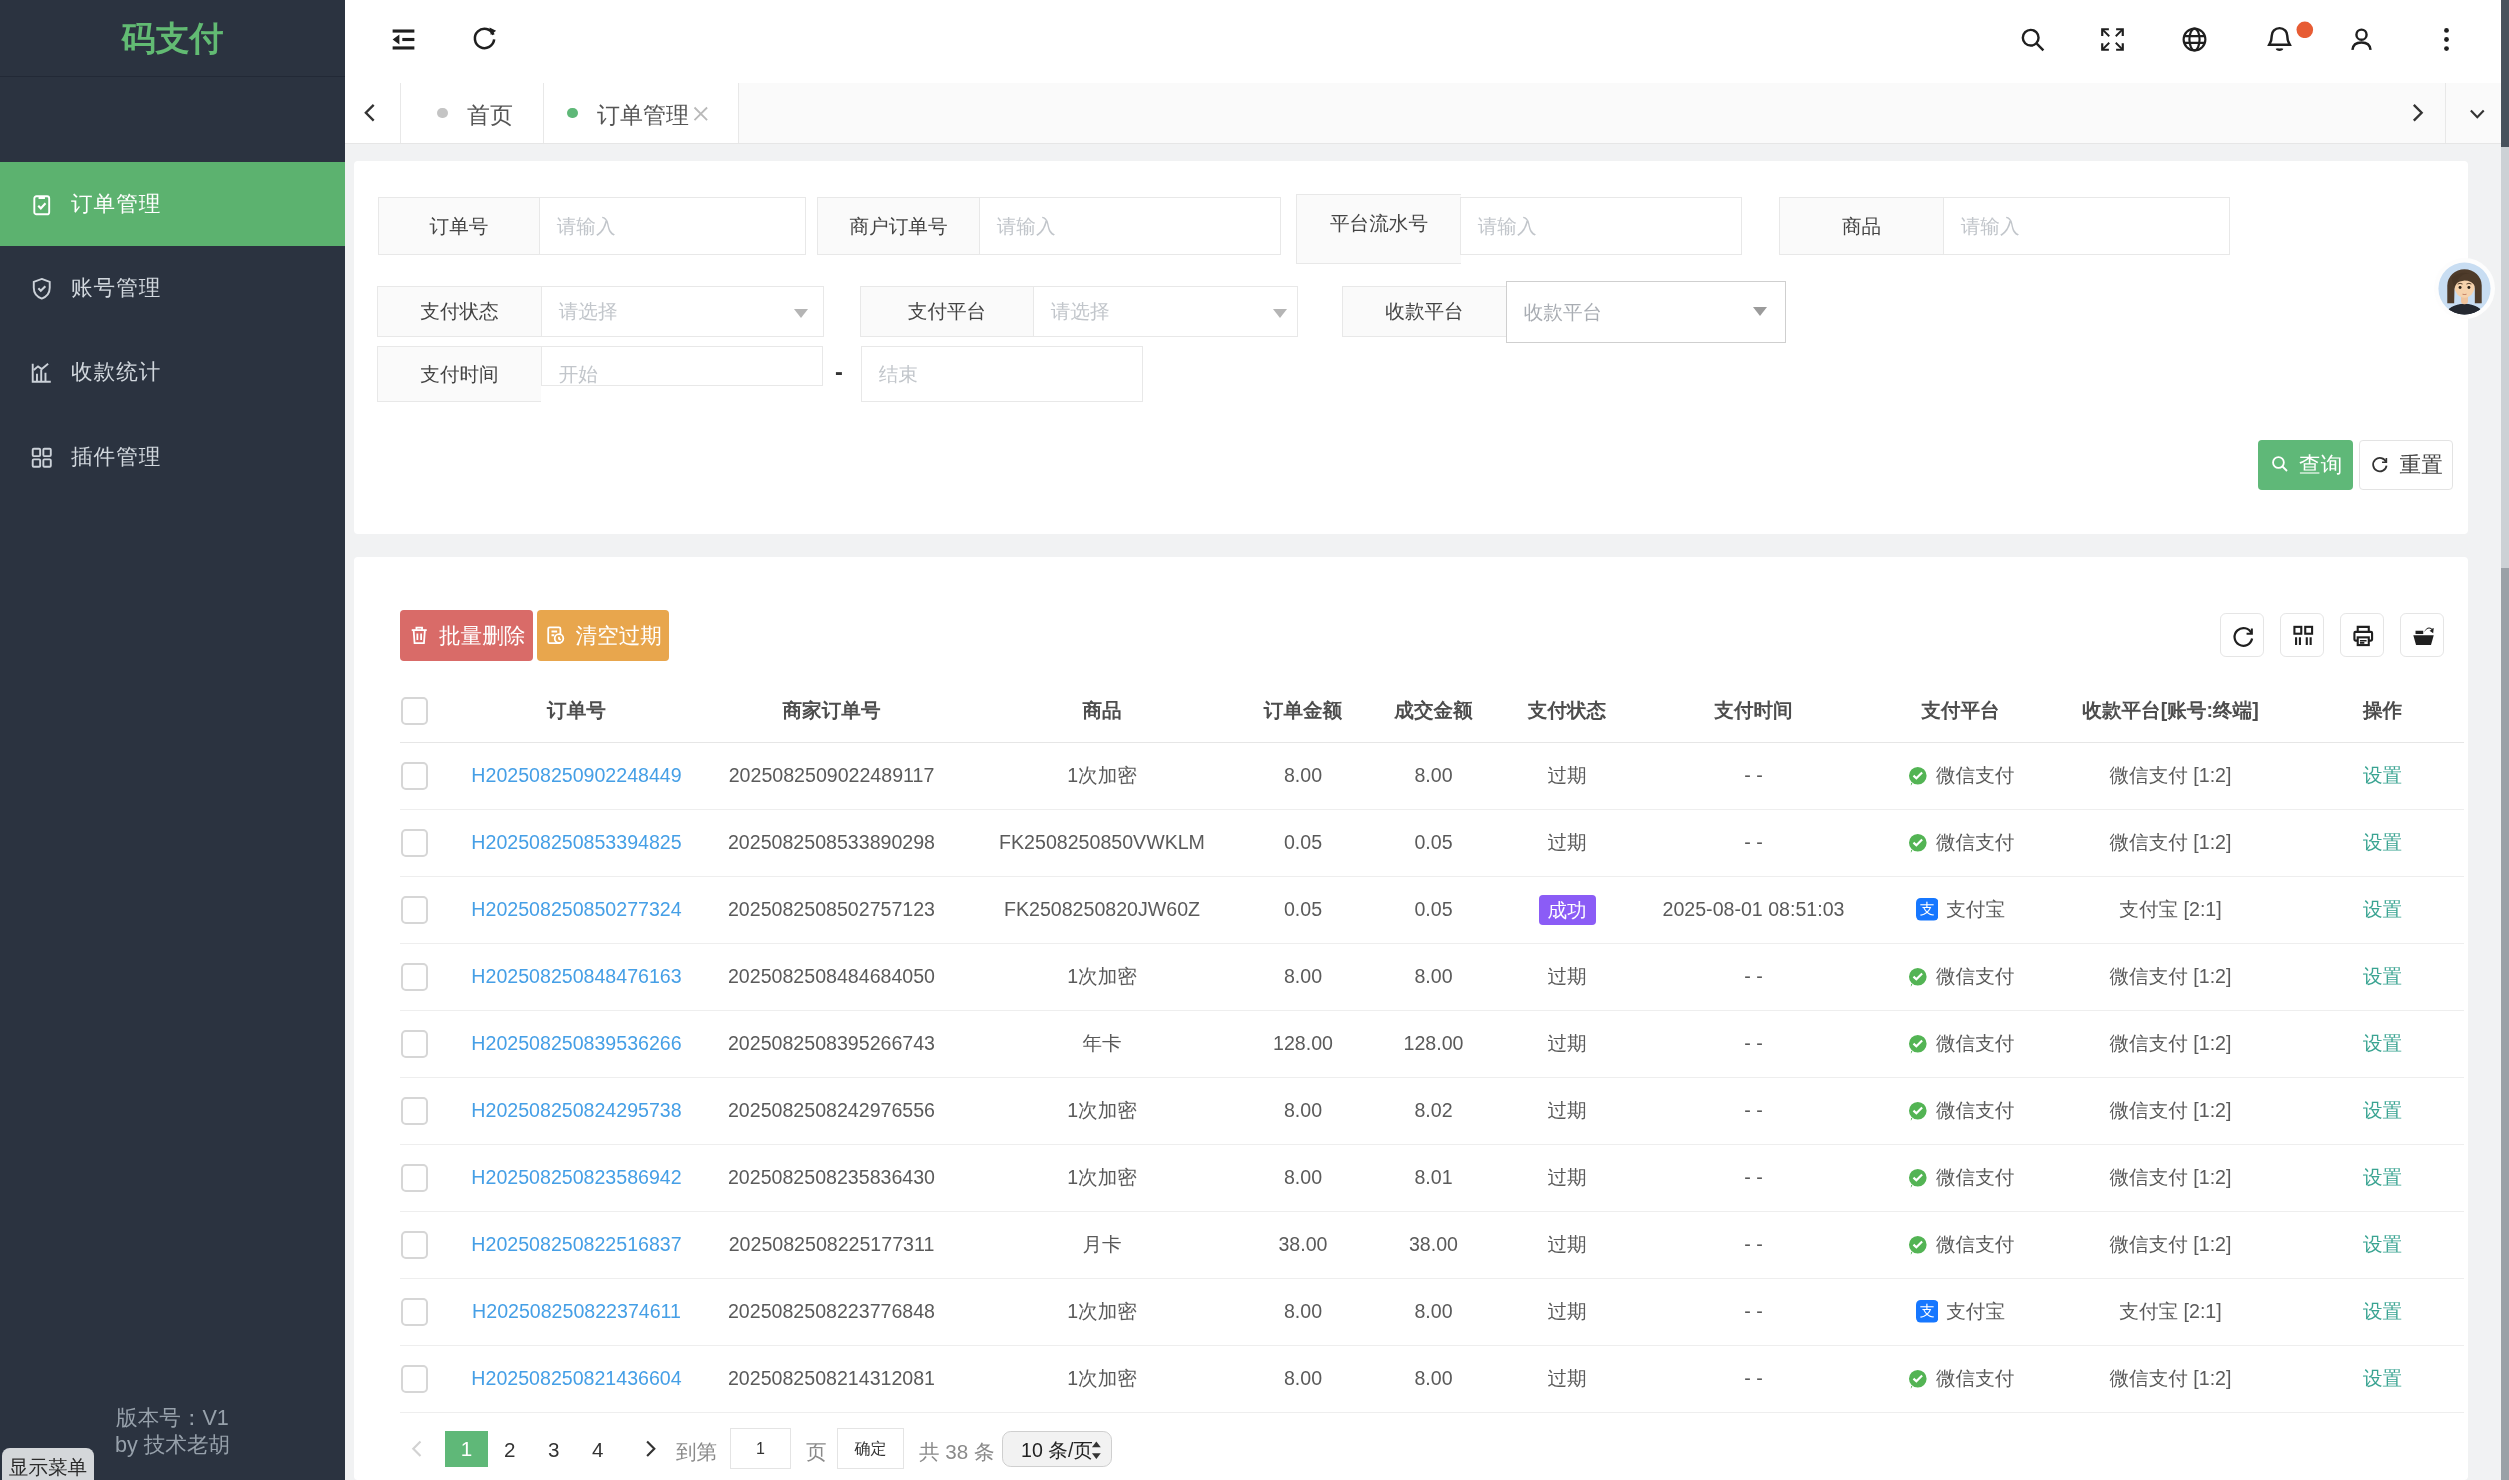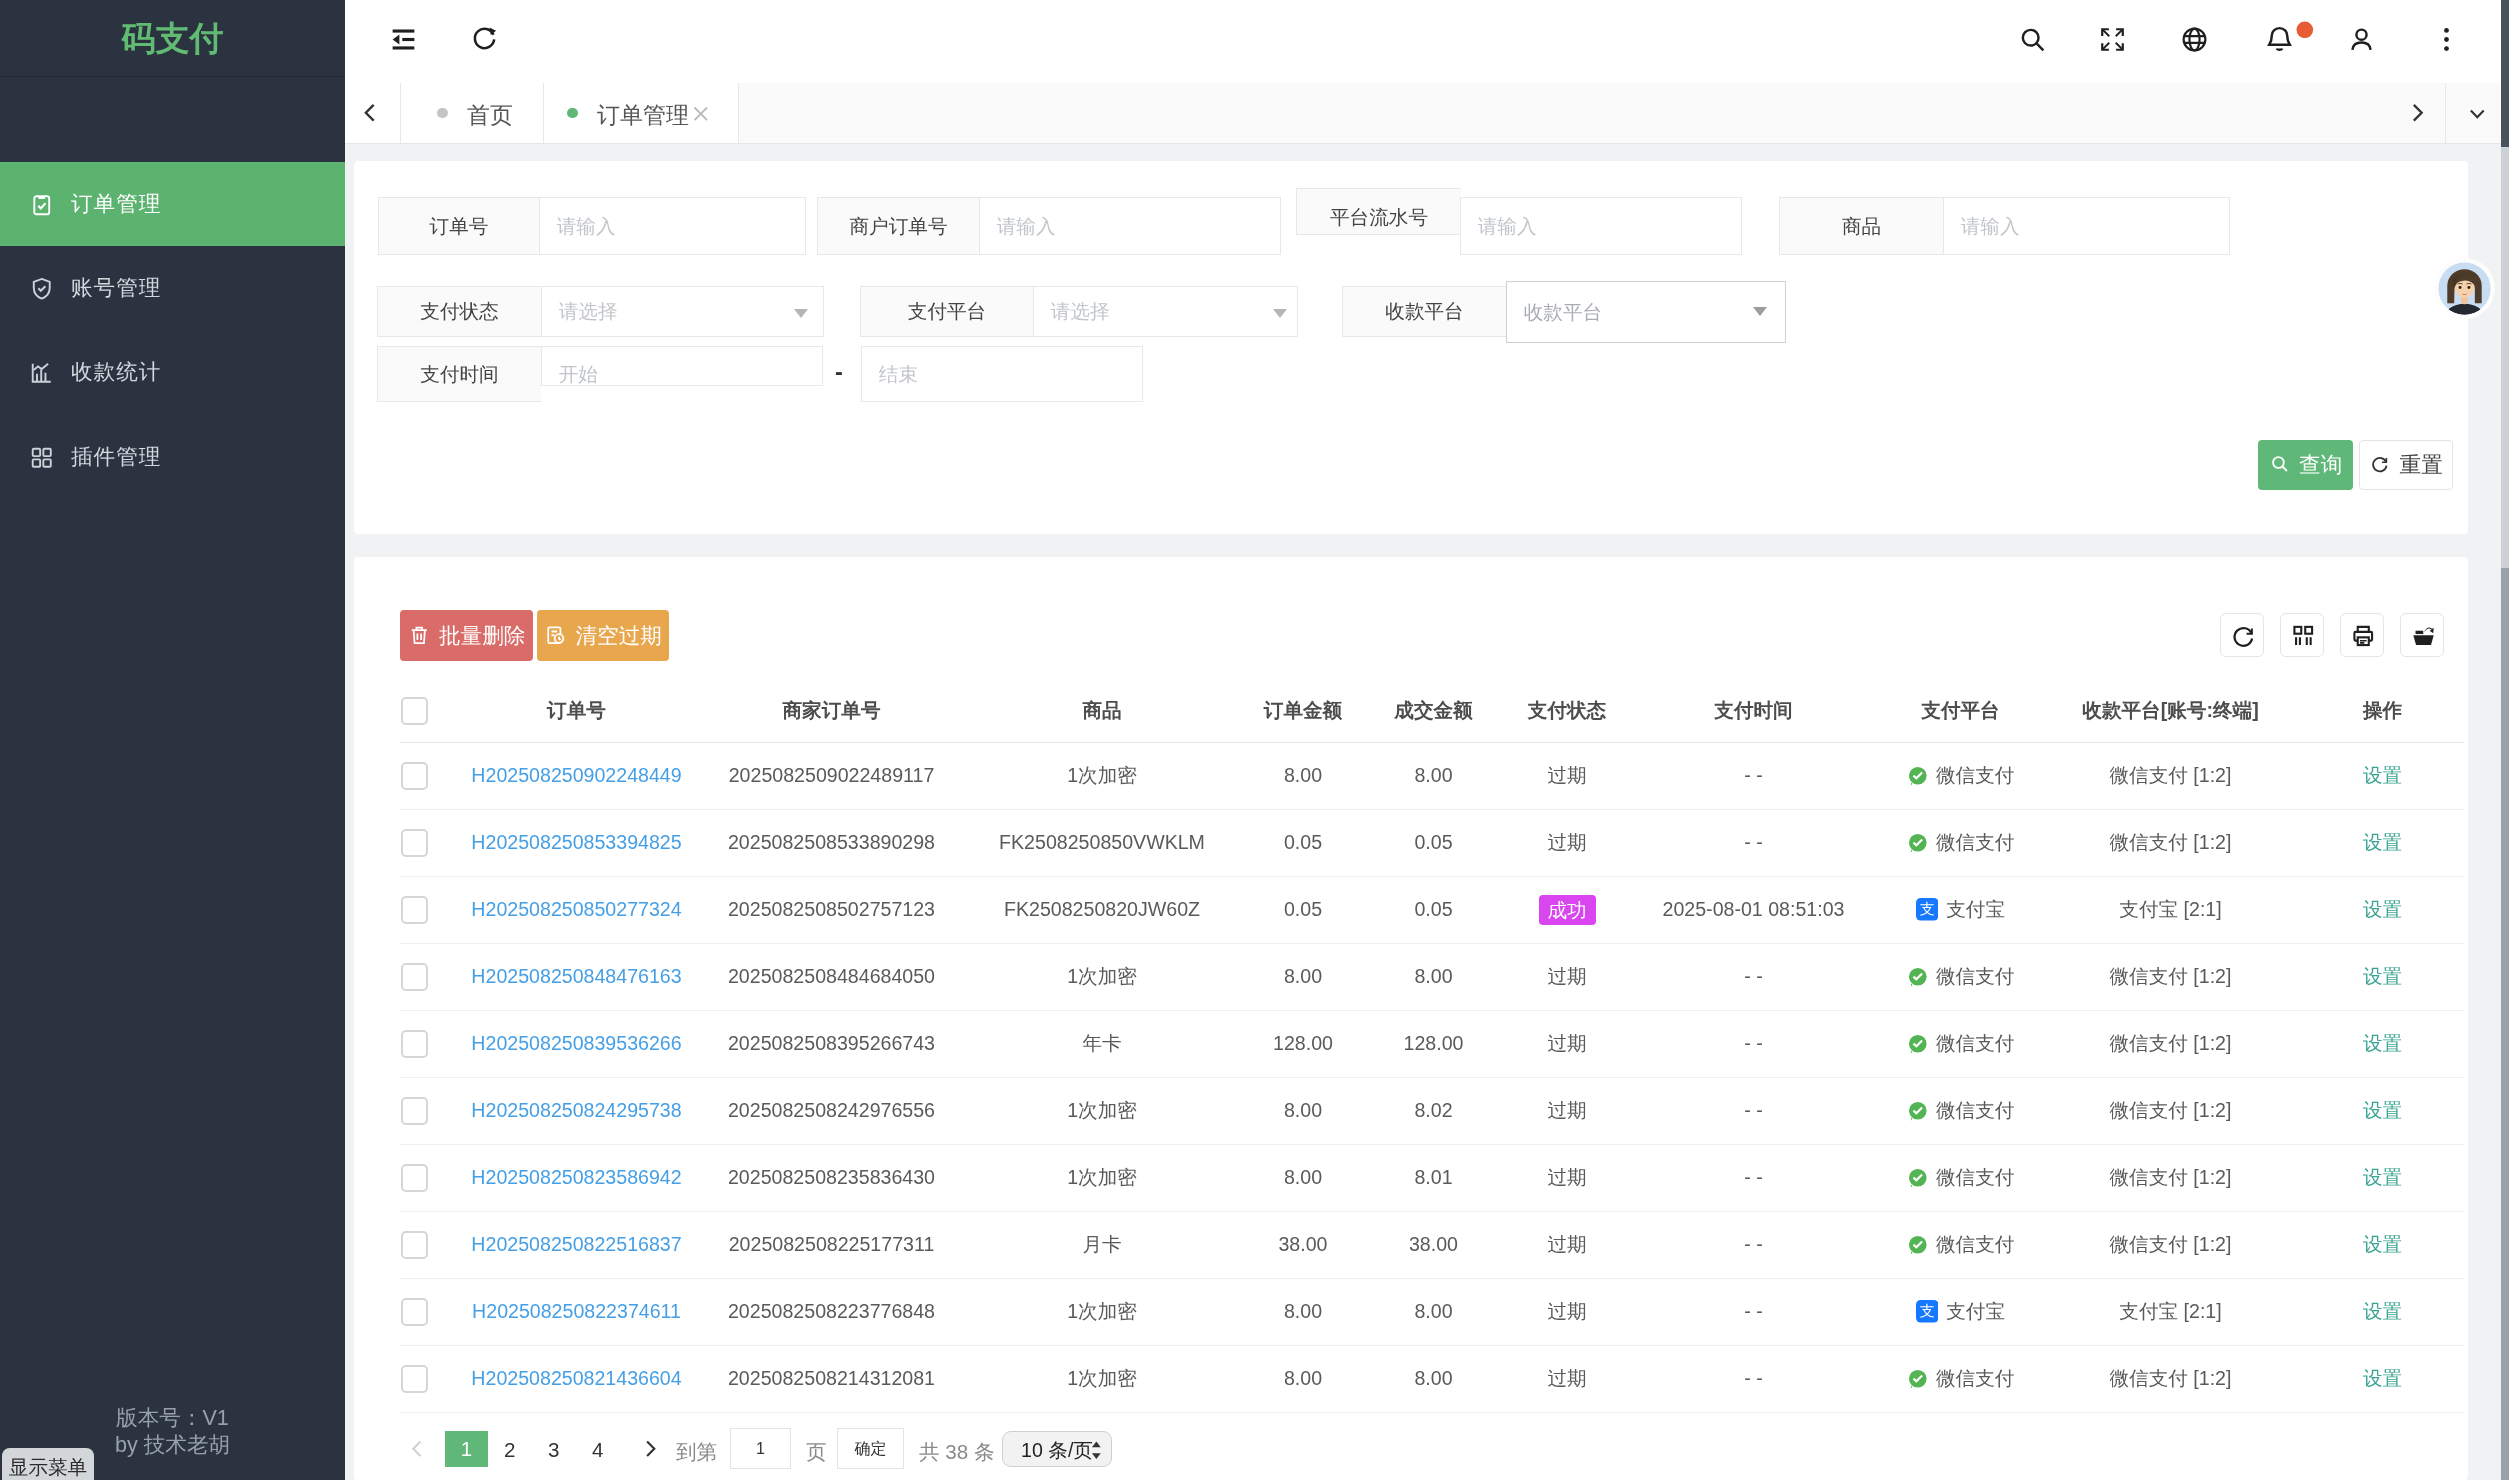--- a/index.html
+++ b/index.html
@@ -45,21 +45,21 @@
 .btn-clear { left:537px; top:610px; width:132px; height:51px; line-height:51px; background:#e8a64d; color:#fff; }
 .icobox { position:absolute; top:613px; width:44px; height:44px; border:1px solid #e5e5e5; border-radius:5.9px; background:#fff; }
 .icobox svg { position:absolute; left:8.8px; top:8.8px; }
 
 
 table.grid { position:absolute; left:400px; top:680px; width:2062px; border-collapse:collapse; table-layout:fixed; font-size:19.6px; }
 table.grid th { height:62px; font-weight:600; color:#4d4d4d; border-bottom:1px solid #e6e6e6; text-align:center; }
 table.grid td { height:67px; color:#5a5a5a; border-bottom:1px solid #eeeeee; text-align:center; }
 a.olink { color:#459fe6; text-decoration:none; }
 .cbx { display:inline-block; width:27.4px; height:27.4px; border:2px solid #d6d6d6; border-radius:4.9px; background:#fff; position:relative; top:2.9px; margin-left:1px; }
-.badge-ok { display:inline-block; width:57px; height:30px; line-height:30px; border-radius:3.9px; background:#d946ef; color:#fff; font-size:19.6px; }
+.badge-ok { display:inline-block; width:57px; height:30px; line-height:30px; border-radius:3.9px; background:#8b5cf6; color:#fff; font-size:19.6px; }
 .payic { display:inline-block; vertical-align:-4.9px; margin-right:7.8px; }
 .setlink { color:#3aa492; }
 
 
 .pg { position:absolute; font-size:20.6px; color:#333; }
 .pgbox { position:absolute; top:1428px; height:41px; background:#fff; border:1px solid #e4e4e4; text-align:center; }
 
 
 .edge { position:absolute; left:2501px; width:7.8px; z-index:9; }
 </style>
@@ -134,21 +134,21 @@
       <svg class="abs" style="left:2122px;top:20.6px;" width="20.6" height="20.6" viewBox="0 0 24 24" fill="none" stroke="#333" stroke-width="2.4">
         <path d="M4.5 7.5 L12 15.5 L19.5 7.5"></path>
       </svg>
 </div>
 
 <div class="card c1"></div>
 <div class="flabel" style="left:378px;top:197px;width:161px;height:58px;line-height:56px;">订单号</div>
 <div class="finput" style="left:539px;top:197px;width:267px;height:58px;line-height:56px;">请输入</div>
 <div class="flabel" style="left:817px;top:197px;width:162px;height:58px;line-height:56px;">商户订单号</div>
 <div class="finput" style="left:979px;top:197px;width:302px;height:58px;line-height:56px;">请输入</div>
-<div class="flabel" style="left:1296px;top:188px;width:165px;height:47px;line-height:56px;">平台流水号</div>
+<div class="flabel" style="left:1296px;top:194px;width:165px;height:70px;line-height:56px;">平台流水号</div>
 <div class="finput" style="left:1460px;top:197px;width:282px;height:58px;line-height:56px;">请输入</div>
 <div class="flabel" style="left:1779px;top:197px;width:164px;height:58px;line-height:56px;">商品</div>
 <div class="finput" style="left:1943px;top:197px;width:287px;height:58px;line-height:56px;">请输入</div>
 
 <div class="flabel" style="left:377px;top:286px;width:164px;height:51px;line-height:49px;">支付状态</div>
 <div class="finput" style="left:541px;top:286px;width:283px;height:51px;line-height:49px;">请选择</div>
 <div class="tri" style="left:794px;top:309px;"></div>
 <div class="flabel" style="left:860px;top:286px;width:173px;height:51px;line-height:49px;">支付平台</div>
 <div class="finput" style="left:1033px;top:286px;width:265px;height:51px;line-height:49px;">请选择</div>
 <div class="tri" style="left:1273px;top:309px;"></div>

